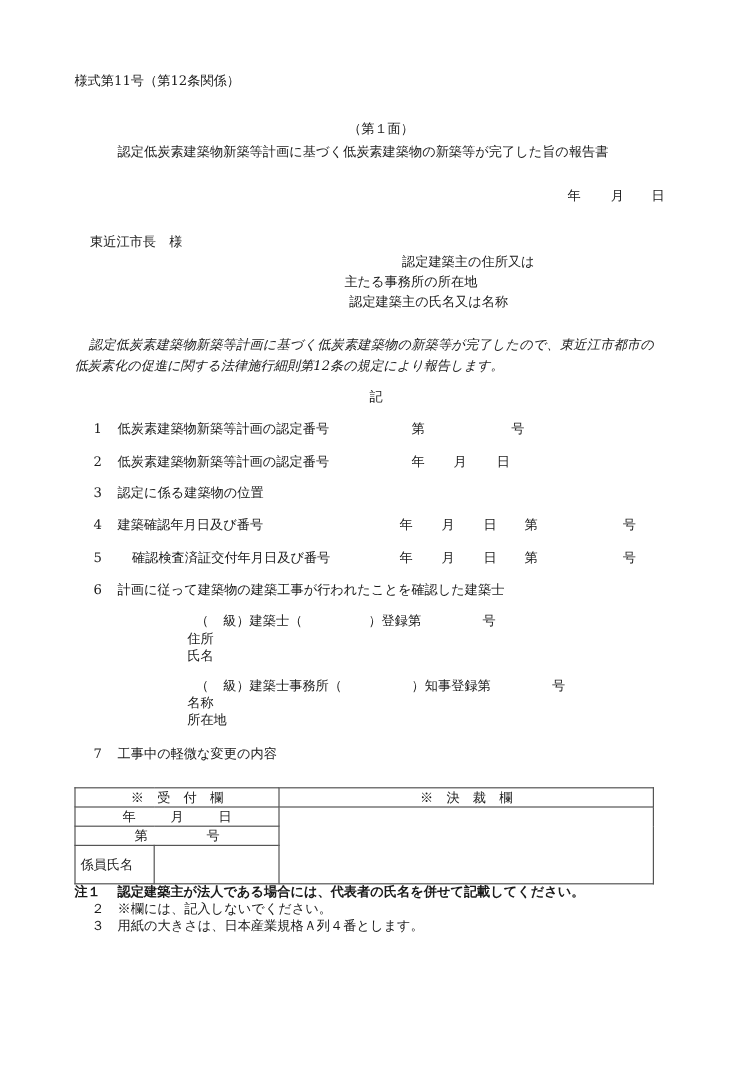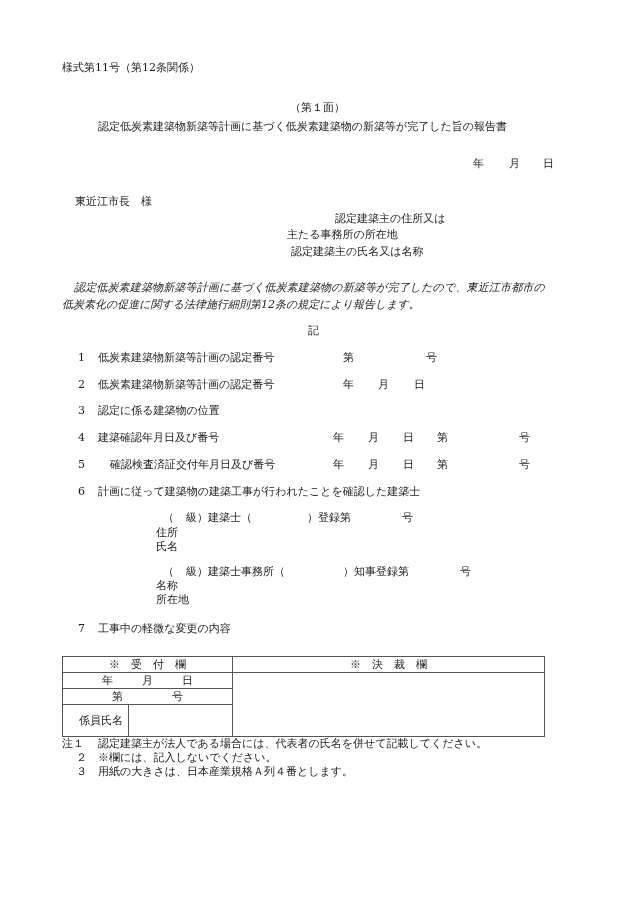--- a/index.html
+++ b/index.html
@@ -123,28 +123,28 @@
         <span style="display:inline-block;width:40px;text-align:center;">年</span><span style="display:inline-block;width:40px;text-align:center;">月</span><span style="display:inline-block;width:40px;text-align:center;">日</span>
       </td>
       <td rowspan="3"></td>
     </tr>
     <tr>
       <td colspan="2">
         <span style="display:inline-block;width:60px;text-align:center;">第</span><span style="display:inline-block;width:60px;text-align:center;">号</span>
       </td>
     </tr>
     <tr>
-      <td class="big" style="text-align:left;padding-left:16px;">係員氏名</td>
+      <td class="big" style="text-align:left;padding-left:4px;">係員氏名</td>
       <td class="big"></td>
     </tr>
   </tbody>
     </table>
 
   <div>
-    <div class="t" style="left:62px;top:737px;">
+    <div class="t" style="left:62px;top:737px;font-weight:bold;">
       <span style="display:inline-block;width:36px;">注１</span><span>認定建築主が法人である場合には、代表者の氏名を併せて記載してください。</span>
     </div>
     <div class="t" style="left:62px;top:751px;">
       <span style="display:inline-block;width:36px;text-align:right;padding-right:0;"><span style="display:inline-block;width:22px;text-align:left;">２</span></span><span>※欄には、記入しないでください。</span>
     </div>
     <div class="t" style="left:62px;top:765px;">
       <span style="display:inline-block;width:36px;text-align:right;"><span style="display:inline-block;width:22px;text-align:left;">３</span></span><span>用紙の大きさは、日本産業規格Ａ列４番とします。</span>
     </div>
   </div>
 

